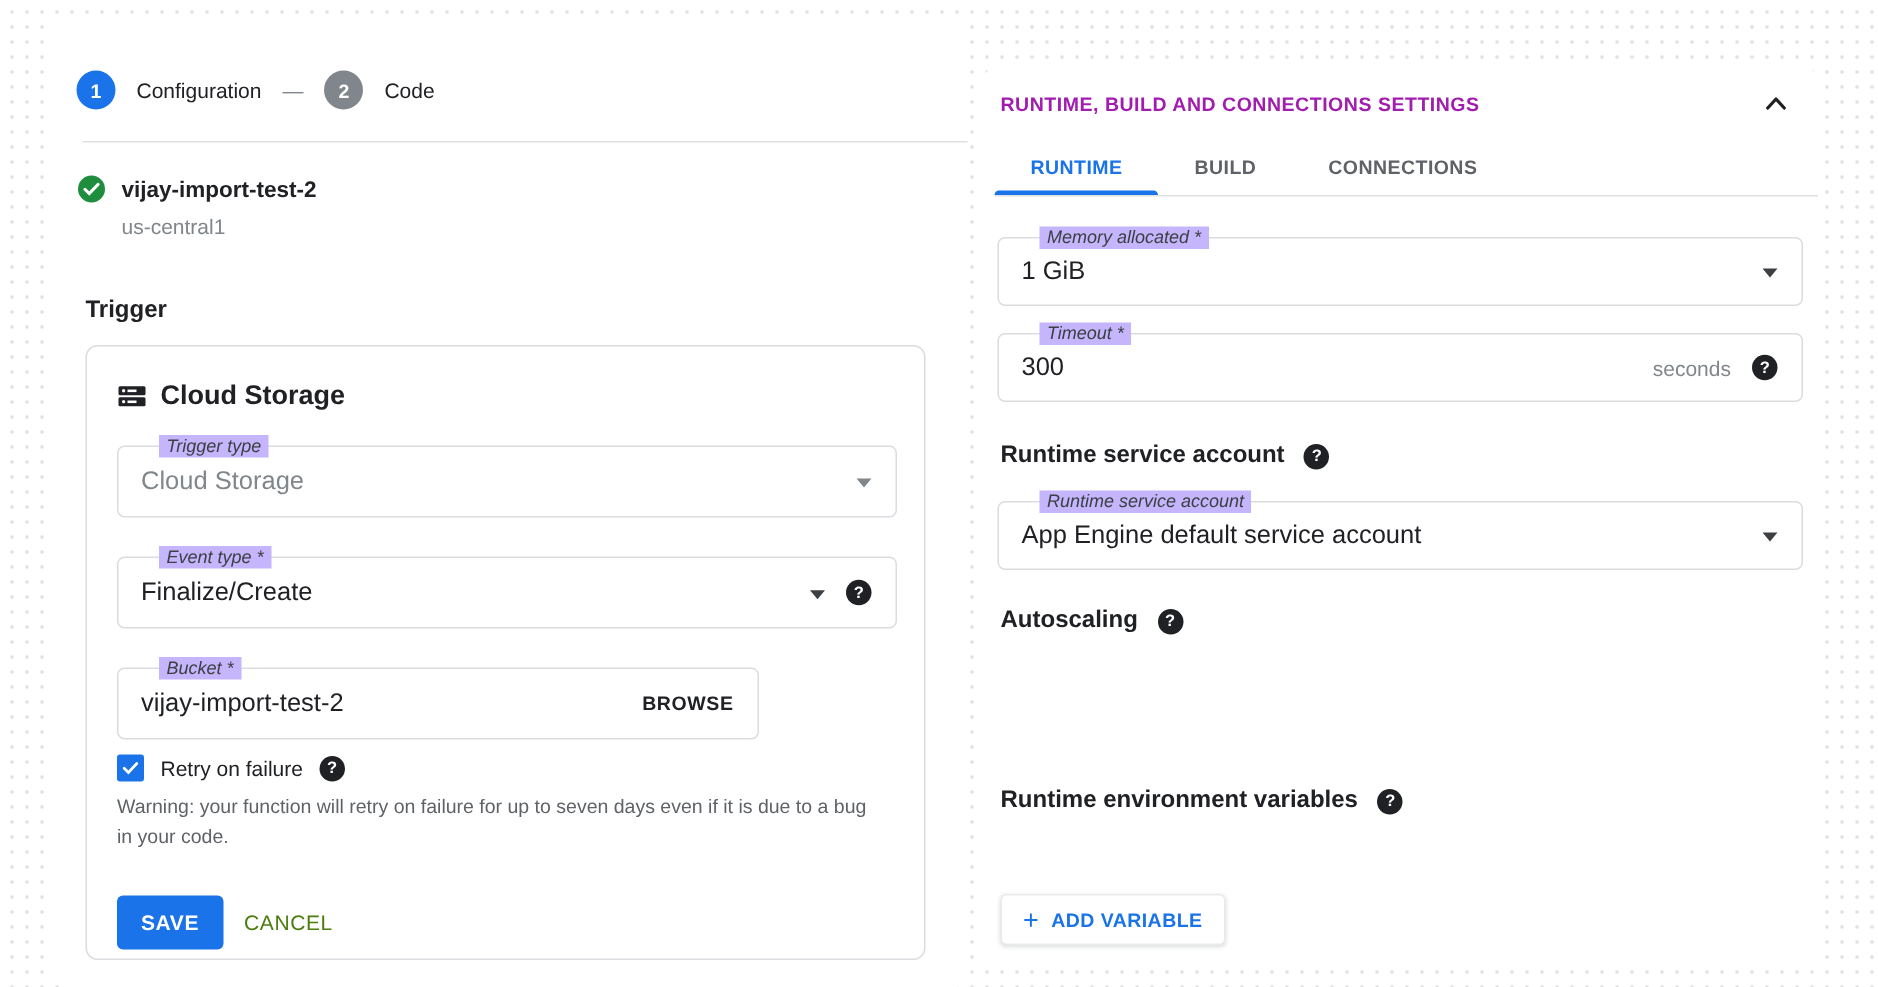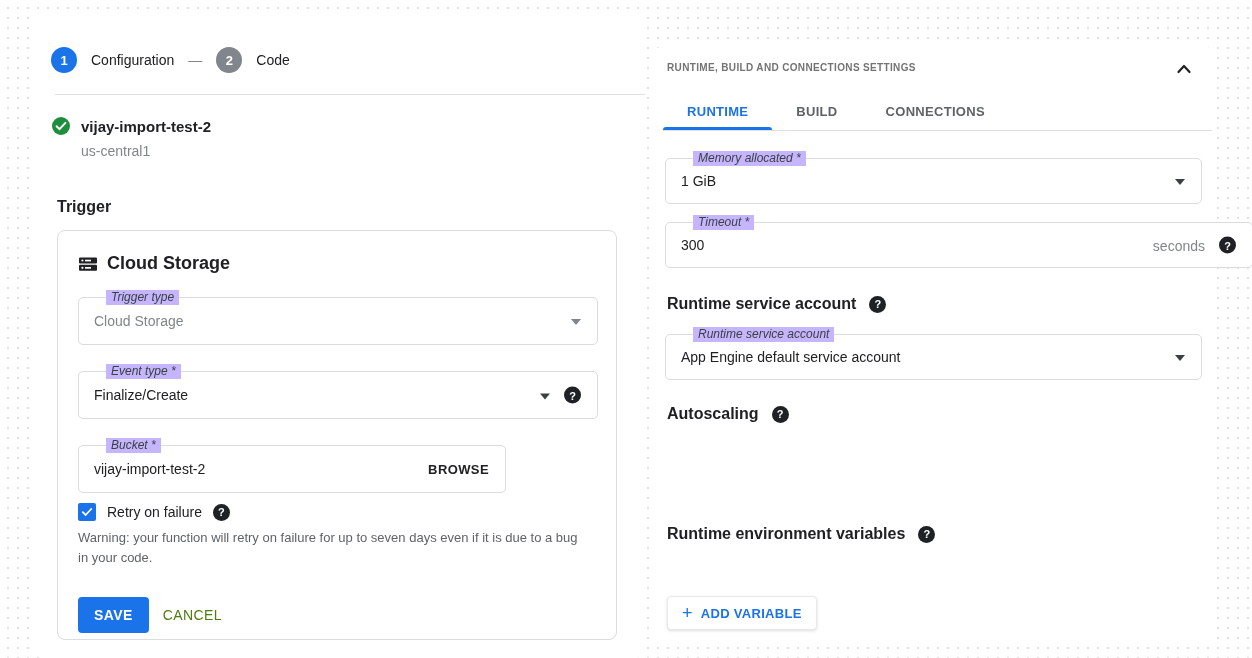--- a/index.html
+++ b/index.html
@@ -47,21 +47,21 @@
                 font-size:18px; font-weight:700; color:#202124; }
 
   
   .field { position:absolute; border:1px solid #dadce0; border-radius:5px; background:#fff; }
   .field .flabel {
     position:absolute; top:-8px; left:27px; background:#c4b5fd; padding:0 5px;
     font-size:12px; font-weight:500; color:#3c4043; white-space:nowrap; line-height:15px;font-style:italic;
   }
   .field .fvalue {
     position:absolute; left:15px; top:50%; transform:translateY(-50%);
-    font-size:14px; color:#202124; white-space:nowrap;
+    font-size:17px; color:#202124; white-space:nowrap;
   }
   .field.disabled .fvalue { color:#80868b; }
   .arrow-down {
     position:absolute; right:16px; top:50%; margin-top:-2px;
     width:0; height:0; border-left:5px solid transparent; border-right:5px solid transparent;
     border-top:6px solid #3c4043;
   }
   .arrow-down.gray { border-top-color:#80868b; }
 
   .help-icon {
@@ -97,39 +97,39 @@
     font-family:inherit; cursor:pointer;
   }
   .btn-cancel {
     background:none; border:none; color:#4d7c0f; font-size:14px; font-weight:400;
     letter-spacing:.4px; font-family:inherit; cursor:pointer;
   }
 
   
   .settings-header {
     position:absolute; top:16px; left:12px; right:46px;
-    font-size:10px; font-weight:700; letter-spacing:.35px; color:#737373; cursor:pointer;
+    font-size:13px; font-weight:700; letter-spacing:.35px; color:#a21caf; cursor:pointer;
   }
   .collapse-btn { position:absolute; top:13px; right:18px; width:20px; height:20px; cursor:pointer; }
 
   .tabs { position:absolute; top:46px; left:8px; height:38px; display:flex; }
   .tab {
     height:38px; padding:0 24px; display:flex; align-items:center;
     font-size:13px; font-weight:700; letter-spacing:.3px; color:#5f6368; cursor:pointer;
     position:relative;
   }
   .tab.active { color:#1a73e8; }
   .tab.active::after {
     content:""; position:absolute; left:0; right:0; bottom:0; height:3px;
     background:#1a73e8; border-radius:3px 3px 0 0;
   }
   .tabs-divider { top:84px; left:8px; width:549px; }
 
   .f-memory   { top:112px; left:10px; width:537px; height:46px; }
-  .f-timeout  { top:176px; left:10px; width:588px; height:46px; }
+  .f-timeout  { top:176px; left:10px; width:537px; height:46px; }
   .f-sa       { top:288px; left:10px; width:537px; height:46px; }
   .f-maxinst  { top:396px; left:10px; width:537px; height:46px; }
 
   .panel-heading { position:absolute; left:12px; display:flex; align-items:center; gap:13px; }
   .h-sa   { top:249px; }
   .h-auto { top:359px; }
   .h-env  { top:479px; }
 
   .add-var-btn {
     position:absolute; top:550px; left:12px; height:34px;

